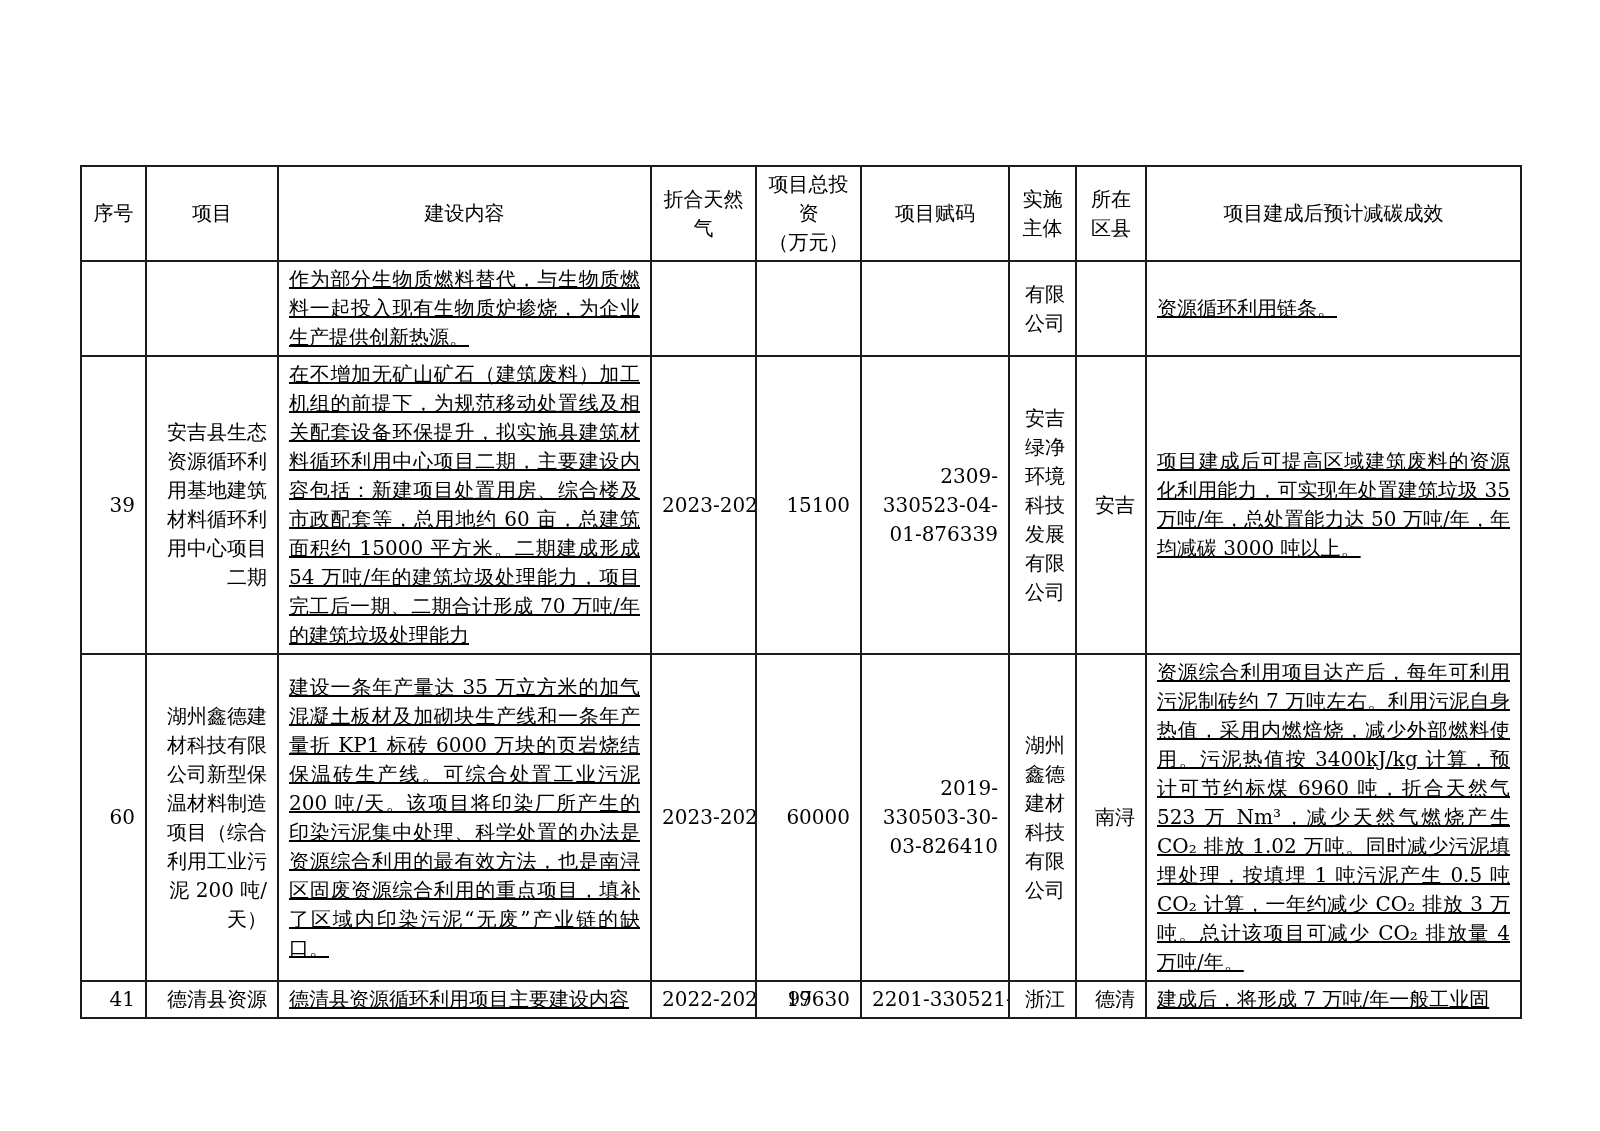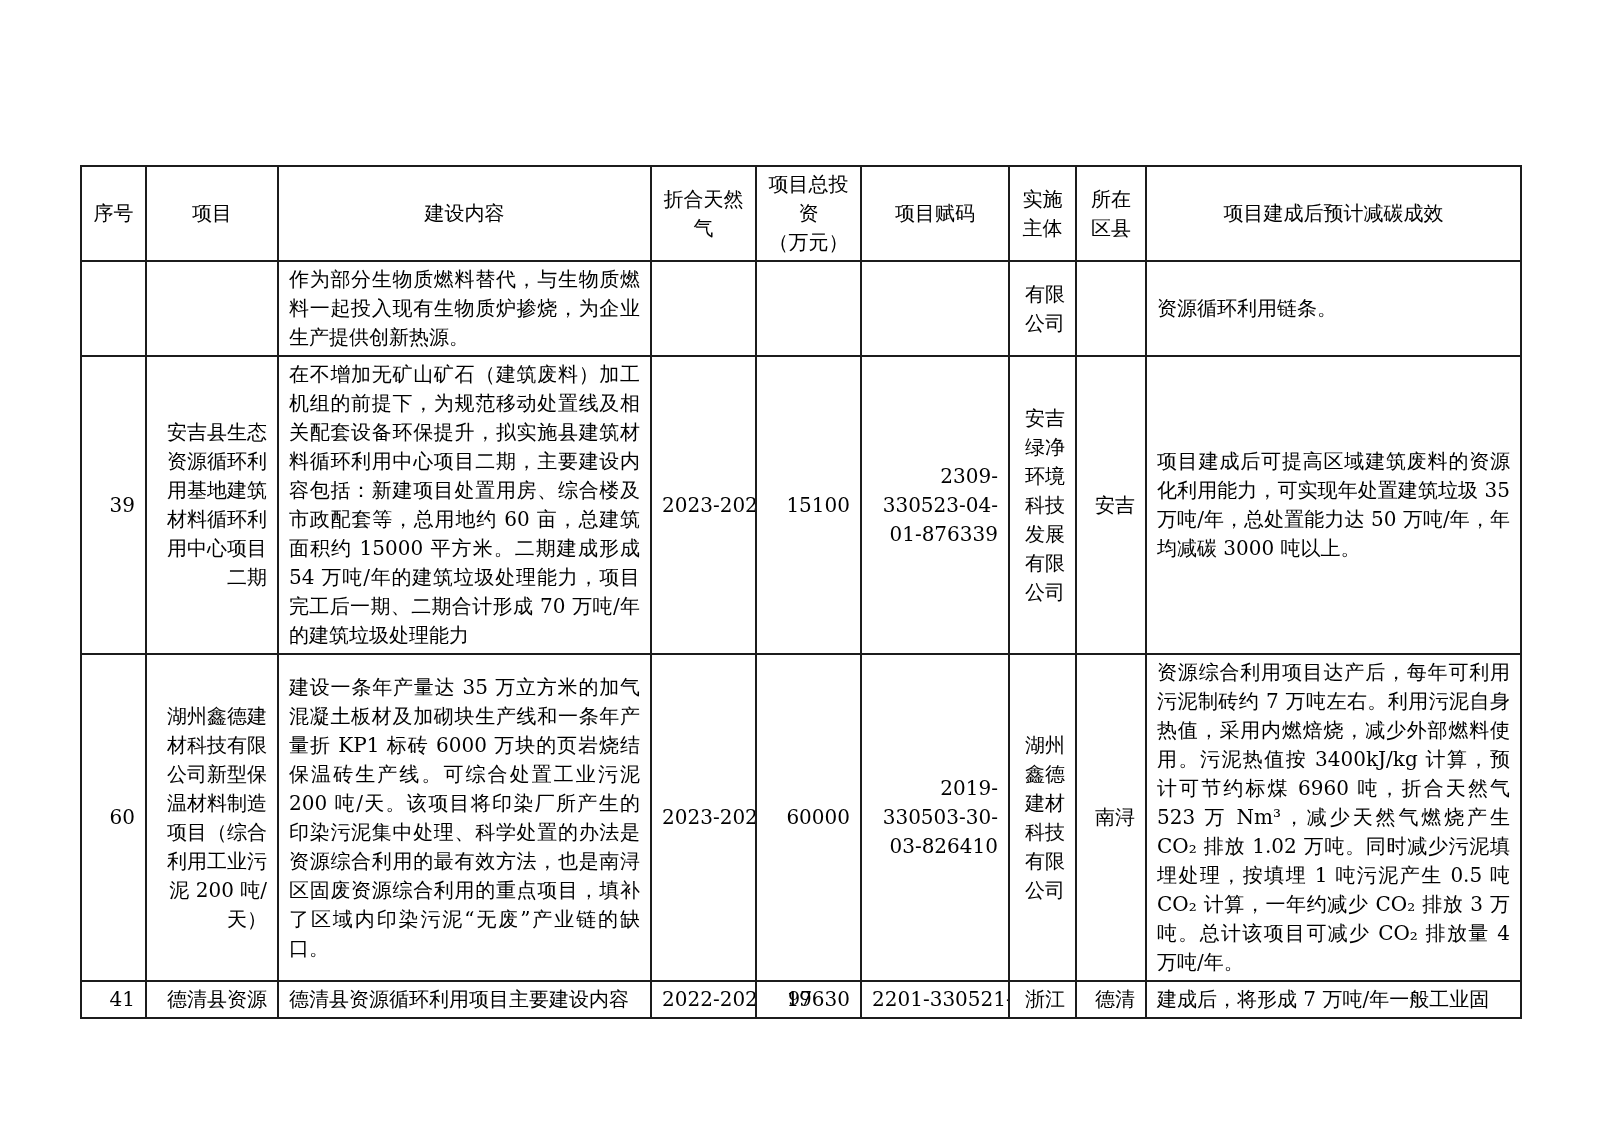--- a/index.html
+++ b/index.html
@@ -20,21 +20,21 @@
     vertical-align:middle;
     padding:3px 10px;
     overflow:hidden;
   }
   table.doc th{
     text-align:center;
     white-space:pre-line;
     padding:3px 2px;
   }
   .c-center{text-align:right;}
-  .c-justify{text-align:justify;text-justify:inter-ideograph;}
+  .c-justify{text-align:justify;text-justify:inter-ideograph;text-decoration:underline;}
   .pad-s{padding:3px 5px;}
   .nowrap{white-space:nowrap;}
   tr.r-head{height:63px;}
   tr.r-cont{height:90px;}
   tr.r-39{height:260px;}
   tr.r-40{height:320px;}
   tr.r-41{height:35px;}
   .page-number{
     position:absolute;left:0;top:987px;width:1600px;
     text-align:center;font-size:19px;

